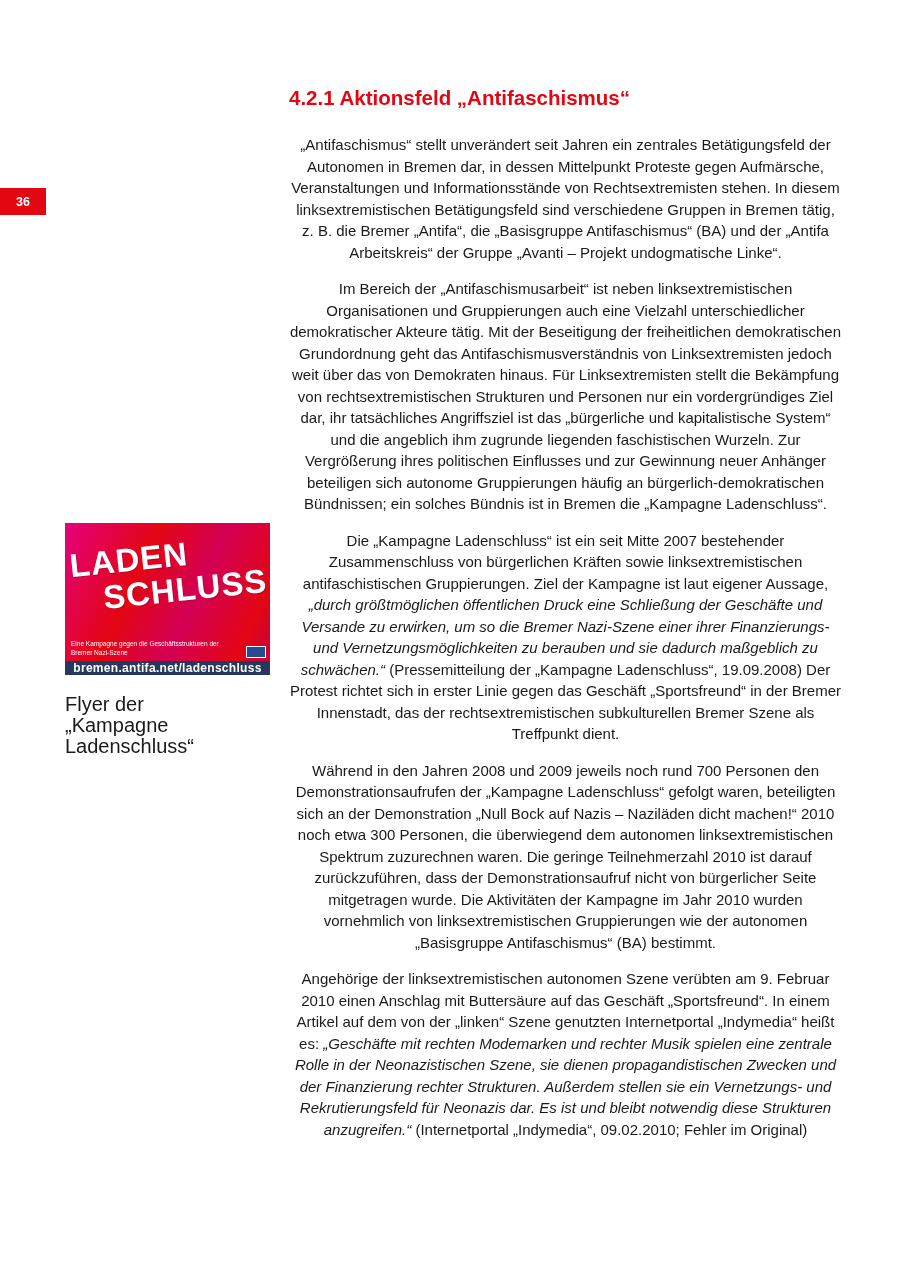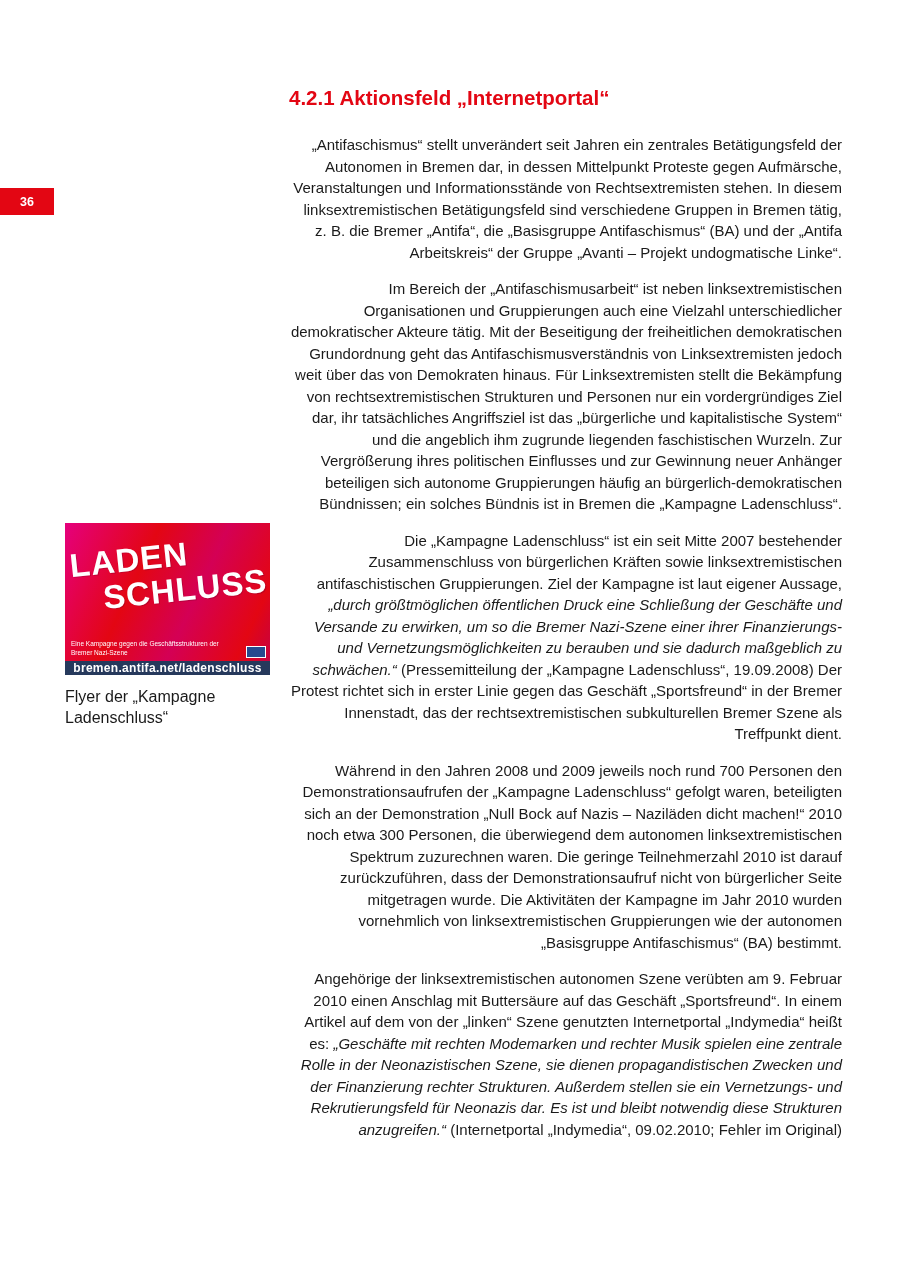--- a/index.html
+++ b/index.html
@@ -14,21 +14,21 @@
     position:relative;
     width:900px;
     height:1272px;
     background:#ffffff;
     overflow:hidden;
   }
   
   .page-tab{
     position:absolute;
     left:0; top:188px;
-    width:54px; height:27px;
+    width:46px; height:27px;
     background:var(--accent);
     color:#fff;
     font-size:12.5px;
     font-weight:bold;
     display:flex; align-items:center; justify-content:center;
   }
   
   .content{
     position:absolute;
     left:289px; top:86px;
@@ -37,21 +37,21 @@
   .heading{
     font-size:20.5px;
     font-weight:bold;
     color:var(--accent);
     margin:0 0 24px 0;
   }
   .para{
     font-size:15px;
     line-height:21.5px;
     margin:0 0 15px 0;
-    text-align:right;
+    text-align:center;
   }
   .para + .para{margin-top:1px;}
   .italic{font-style:italic;}
   .subheading{
     font-size:15.5px;
     font-weight:bold;
     color:var(--accent);
     margin:30px 0 11px 0;
   }
   .subheading-2{margin-top:36px;}
@@ -102,23 +102,23 @@
     left:0; right:0; bottom:0;
     height:14px;
     background:var(--flyer-bar);
     color:#ffffff;
     font-size:12px;
     font-weight:bold;
     display:flex; align-items:center; justify-content:center;
     letter-spacing:.3px;
   }
   .flyer-caption{
-    margin-top:11px;
+    margin-top:19px;
     width:175px;
-    font-size:16px;
+    font-size:20px;
     line-height:21px;
     color:var(--text);
     font-style:normal;
   }
 </style>
 </head>
 <body>
 
 <div class="page">
 
@@ -137,21 +137,21 @@
         <div class="flyer-logo"></div>
       </div>
       <div class="flyer-bar">
         <span>bremen.antifa.net/ladenschluss</span>
       </div>
     </div>
     <figcaption class="flyer-caption">Flyer der „Kampagne Ladenschluss“</figcaption>
   </figure>
 
   <main class="content">
-    <h1 class="heading">4.2.1 Aktionsfeld „Internetportal“</h1>
+    <h1 class="heading">4.2.1 Aktionsfeld „Antifaschismus“</h1>
 
     <p class="para">„Antifaschismus“ stellt unverändert seit Jahren ein zentrales Betätigungsfeld der Autonomen in Bremen dar, in dessen Mittelpunkt Proteste gegen Aufmärsche, Veranstaltungen und Informationsstände von Rechtsextremisten stehen. In diesem linksextremistischen Betätigungsfeld sind verschiedene Gruppen in Bremen tätig, z. B. die Bremer „Antifa“, die „Basisgruppe Antifaschismus“ (BA) und der „Antifa Arbeitskreis“ der Gruppe „Avanti – Projekt undogmatische Linke“.</p>
     <p class="para">Im Bereich der „Antifaschismusarbeit“ ist neben linksextremistischen Organisationen und Gruppierungen auch eine Vielzahl unterschiedlicher demokratischer Akteure tätig. Mit der Beseitigung der freiheitlichen demokratischen Grundordnung geht das Antifaschismusverständnis von Linksextremisten jedoch weit über das von Demokraten hinaus. Für Linksextremisten stellt die Bekämpfung von rechtsextremistischen Strukturen und Personen nur ein vordergründiges Ziel dar, ihr tatsächliches Angriffsziel ist das „bürgerliche und kapitalistische System“ und die angeblich ihm zugrunde liegenden faschistischen Wurzeln. Zur Vergrößerung ihres politischen Einflusses und zur Gewinnung neuer Anhänger beteiligen sich autonome Gruppierungen häufig an bürgerlich-demokratischen Bündnissen; ein solches Bündnis ist in Bremen die „Kampagne Ladenschluss“.</p>
 
     <p class="para"><span>Die „Kampagne Ladenschluss“ ist ein seit Mitte 2007 bestehender Zusammenschluss von bürgerlichen Kräften sowie linksextremistischen antifaschistischen Gruppierungen. Ziel der Kampagne ist laut eigener Aussage, </span><span class="italic">„durch größtmöglichen öffentlichen Druck eine Schließung der Geschäfte und Versande zu erwirken, um so die Bremer Nazi-Szene einer ihrer Finanzierungs- und Vernetzungsmöglichkeiten zu berauben und sie dadurch maßgeblich zu schwächen.“</span><span> (Pressemitteilung der „Kampagne Ladenschluss“, 19.09.2008) Der Protest richtet sich in erster Linie gegen das Geschäft „Sportsfreund“ in der Bremer Innenstadt, das der rechtsextremistischen subkulturellen Bremer Szene als Treffpunkt dient.</span></p>
     <p class="para">Während in den Jahren 2008 und 2009 jeweils noch rund 700 Personen den Demonstrationsaufrufen der „Kampagne Ladenschluss“ gefolgt waren, beteiligten sich an der Demonstration „Null Bock auf Nazis – Naziläden dicht machen!“ 2010 noch etwa 300 Personen, die überwiegend dem autonomen linksextremistischen Spektrum zuzurechnen waren. Die geringe Teilnehmerzahl 2010 ist darauf zurückzuführen, dass der Demonstrationsaufruf nicht von bürgerlicher Seite mitgetragen wurde. Die Aktivitäten der Kampagne im Jahr 2010 wurden vornehmlich von linksextremistischen Gruppierungen wie der autonomen „Basisgruppe Antifaschismus“ (BA) bestimmt.</p>
 
     <p class="para"><span>Angehörige der linksextremistischen autonomen Szene verübten am 9. Februar 2010 einen Anschlag mit Buttersäure auf das Geschäft „Sportsfreund“. In einem Artikel auf dem von der „linken“ Szene genutzten Internetportal „Indymedia“ heißt es: </span><span class="italic">„Geschäfte mit rechten Modemarken und rechter Musik spielen eine zentrale Rolle in der Neonazistischen Szene, sie dienen propagandistischen Zwecken und der Finanzierung rechter Strukturen. Außerdem stellen sie ein Vernetzungs- und Rekrutierungsfeld für Neonazis dar. Es ist und bleibt notwendig diese Strukturen anzugreifen.“</span><span> (Internetportal „Indymedia“, 09.02.2010; Fehler im Original)</span></p>
   </main>
 

